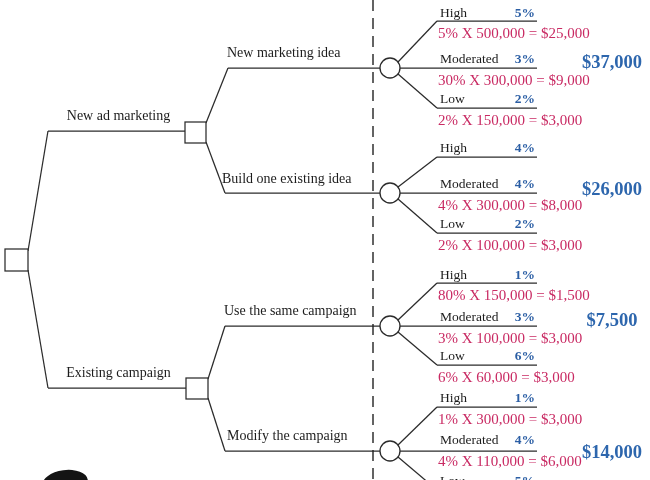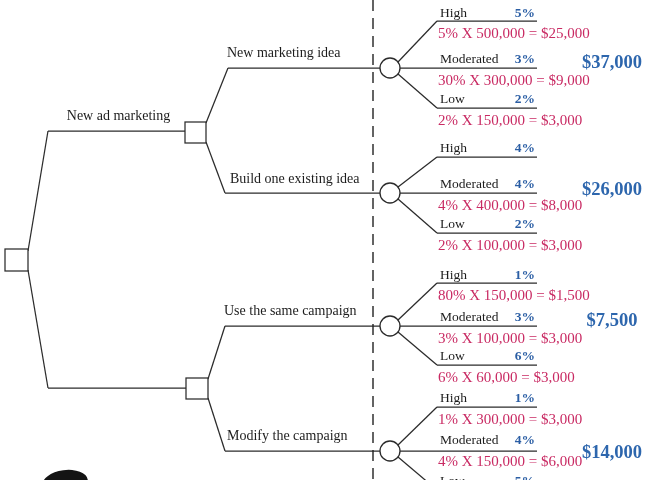--- a/index.html
+++ b/index.html
@@ -81,42 +81,43 @@
 
     <g stroke="#2b2b2b" stroke-width="1.3" fill="#fff">
       <circle cx="390" cy="68" r="10"></circle>
       <circle cx="390" cy="193" r="10"></circle>
       <circle cx="390" cy="326" r="10"></circle>
       <circle cx="390" cy="451" r="10"></circle>
     </g>
   </svg>
 
   <div class="txt node-label campaign-label" style="left:50px;top:108px">New ad marketing</div>
+  <div class="txt node-label campaign-label" style="left:50px;top:365px">Existing campaign</div>
 
   <div class="txt node-label" style="left:227px;top:45px">New marketing idea</div>
-  <div class="txt node-label" style="left:230px;top:171px">Build one existing idea</div>
+  <div class="txt node-label" style="left:222px;top:171px">Build one existing idea</div>
   <div class="txt node-label" style="left:227px;top:428px">Modify the campaign</div>
   <div class="txt node-label" style="left:224px;top:303px">Use the same campaign</div>
 
   <div class="txt outcome-label" style="left:440px;top:5px">High</div>
   <div class="txt pct" style="left:460px;top:5px">5%</div>
   <div class="txt calc" style="left:438px;top:25px">5% X 500,000 = $25,000</div>
   <div class="txt outcome-label" style="left:440px;top:51px">Moderated</div>
   <div class="txt pct" style="left:460px;top:51px">3%</div>
   <div class="txt calc" style="left:438px;top:72px">30% X 300,000 = $9,000</div>
   <div class="txt outcome-label" style="left:440px;top:91px">Low</div>
   <div class="txt pct" style="left:460px;top:91px">2%</div>
   <div class="txt calc" style="left:438px;top:112px">2% X 150,000 = $3,000</div>
   <div class="txt total" style="left:572px;top:52px">$37,000</div>
 
   <div class="txt outcome-label" style="left:440px;top:140px">High</div>
   <div class="txt pct" style="left:460px;top:140px">4%</div>
   <div class="txt outcome-label" style="left:440px;top:176px">Moderated</div>
   <div class="txt pct" style="left:460px;top:176px">4%</div>
-  <div class="txt calc" style="left:438px;top:197px">4% X 400,000 = $8,000</div>
+  <div class="txt calc" style="left:438px;top:197px">4% X 300,000 = $8,000</div>
   <div class="txt outcome-label" style="left:440px;top:216px">Low</div>
   <div class="txt pct" style="left:460px;top:216px">2%</div>
   <div class="txt calc" style="left:438px;top:237px">2% X 100,000 = $3,000</div>
   <div class="txt total" style="left:572px;top:179px">$26,000</div>
 
   <div class="txt outcome-label" style="left:440px;top:267px">High</div>
   <div class="txt pct" style="left:460px;top:267px">1%</div>
   <div class="txt calc" style="left:438px;top:287px">80% X 150,000 = $1,500</div>
   <div class="txt outcome-label" style="left:440px;top:309px">Moderated</div>
   <div class="txt pct" style="left:460px;top:309px">3%</div>
@@ -124,21 +125,21 @@
   <div class="txt outcome-label" style="left:440px;top:348px">Low</div>
   <div class="txt pct" style="left:460px;top:348px">6%</div>
   <div class="txt calc" style="left:438px;top:369px">6% X 60,000 = $3,000</div>
   <div class="txt total" style="left:572px;top:310px">$7,500</div>
 
   <div class="txt outcome-label" style="left:440px;top:390px">High</div>
   <div class="txt pct" style="left:460px;top:390px">1%</div>
   <div class="txt calc" style="left:438px;top:411px">1% X 300,000 = $3,000</div>
   <div class="txt outcome-label" style="left:440px;top:432px">Moderated</div>
   <div class="txt pct" style="left:460px;top:432px">4%</div>
-  <div class="txt calc" style="left:438px;top:453px">4% X 150,000 = $6,000</div>
+  <div class="txt calc" style="left:438px;top:453px">4% X 110,000 = $6,000</div>
   <div class="txt outcome-label" style="left:440px;top:473px">Low</div>
   <div class="txt pct" style="left:460px;top:473px">5%</div>
   <div class="txt total" style="left:572px;top:442px">$14,000</div>
 
   <div class="logo-blob"></div>
   <div class="logo-frag"></div>
 
 </div>
 
 </body></html>

